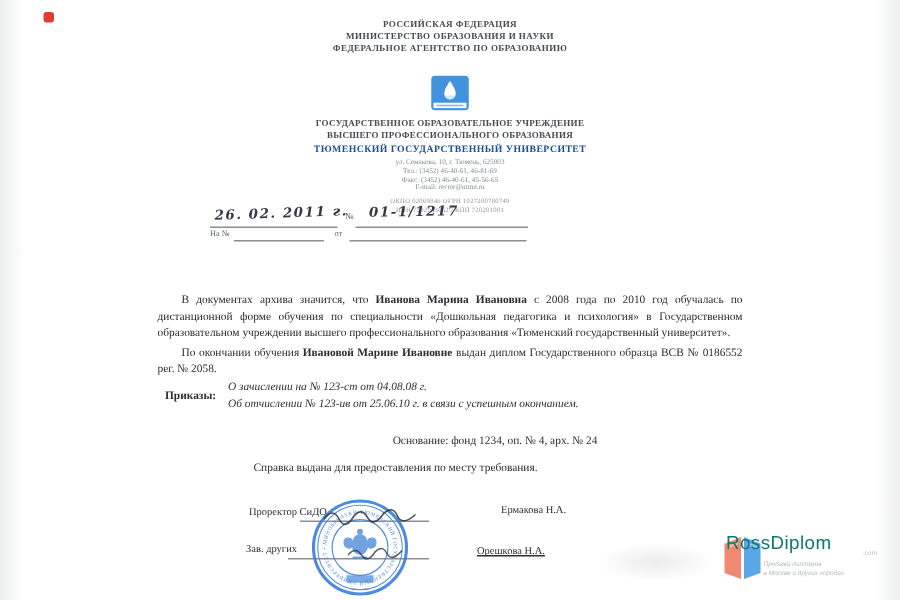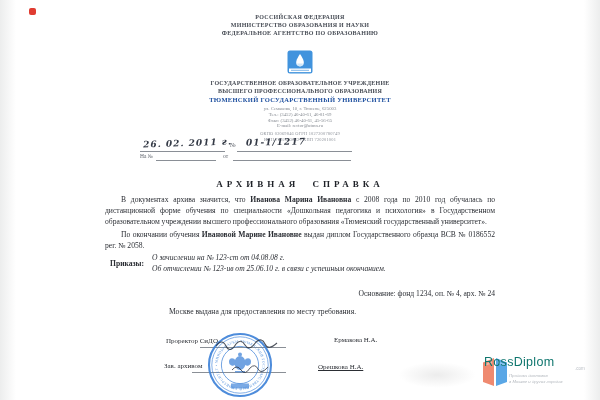--- a/index.html
+++ b/index.html
@@ -34,21 +34,21 @@
   .bl-c{left:156px;top:160px;width:60px;}
   .bl-d{left:233px;top:160px;width:118px;}
   
   .title{top:179px;font-size:9px;font-weight:bold;color:#1f2228;letter-spacing:4px;word-spacing:7px;}
   .body{left:105px;top:194px;width:390px;font-size:7.6px;line-height:11.2px;text-align:justify;color:#2b2e34;}
   .body p{margin:0;text-indent:16px;}
   .body .p2{margin-top:1px;}
   .orders{position:relative;margin-top:.5px;margin-left:5px;}
   .orders .lbl{position:absolute;left:0;top:6px;font-weight:bold;}
   .orders .items{margin-left:42px;text-align:left;font-style:italic;}
-  .basis{margin-top:14px;margin-left:60px;text-align:right;}
+  .basis{margin-top:14px;margin-left:60px;text-align:center;}
   .issued{margin-top:7px;margin-left:64px;text-align:left;}
   b{font-weight:bold;}
   
   .sig{font-size:7px;color:#2b2e34;white-space:nowrap;margin-left:28px;}
   .sg1t{left:138px;top:337px;}  .sg1n{left:290px;top:336px;padding-left:16px;}
   .sg2t{left:136px;top:362px;}  .sg2n{left:290px;top:363px;text-decoration:underline;}
   .sl1{left:200px;top:347px;width:86px;}
   .sl2{left:192px;top:372px;width:94px;}
   .stamp-wrap{left:206px;top:331px;opacity:.92;filter:blur(.2px);}
   .scribble{left:212px;top:334px;}
@@ -108,40 +108,39 @@
   <div class="abs hand hand-date">26. 02. 2011 г.</div>
   <div class="abs num-sign">№</div>
   <div class="abs hand hand-num">01-1/1217</div>
   <div class="abs blank bl-a"></div>
   <div class="abs blank bl-b"></div>
   <div class="abs ref2">На №</div>
   <div class="abs ref2-ot">от</div>
   <div class="abs blank bl-c"></div>
   <div class="abs blank bl-d"></div>
 
-  <div class="abs ctr title">АРХИВНАЯ СПРАВКА</div>
 
   <div class="abs body">
     <p><span>В документах архива значится, что </span><b>Иванова Марина Ивановна</b><span> с 2008 года по 2010 год обучалась по дистанционной форме обучения по специальности «Дошкольная педагогика и психология» в Государственном образовательном учреждении высшего профессионального образования «Тюменский государственный университет».</span></p>
     <p class="p2"><span>По окончании обучения </span><b>Ивановой Марине Ивановне</b><span> выдан диплом Государственного образца ВСВ № 0186552 рег. № 2058.</span></p>
     <div class="orders">
       <span class="lbl">Приказы:</span>
       <div class="items">
         <div>О зачислении на № 123-ст от 04.08.08 г.</div>
         <div>Об отчислении № 123-ив от 25.06.10 г. в связи с успешным окончанием.</div>
       </div>
     </div>
     <div class="basis">Основание: фонд 1234, оп. № 4, арх. № 24</div>
-    <div class="issued">Москве выдана для предоставления по месту требования.</div>
+    <div class="issued">Справка выдана для предоставления по месту требования.</div>
   </div>
 
   <div class="abs sig sg1t">Проректор СиДО</div>
   <div class="abs blank sl1"></div>
   <div class="abs sig sg1n">Ермакова Н.А.</div>
-  <div class="abs sig sg2t">Зав. архивом</div>
+  <div class="abs sig sg2t">Зав. других</div>
   <div class="abs blank sl2"></div>
   <div class="abs sig sg2n">Орешкова Н.А.</div>
 
   <div class="abs stamp-wrap">
     <svg width="68" height="68" viewBox="0 0 68 68">
       <defs>
           <path id="ringPath" d="M34,11.5 a22.5,22.5 0 1,1 -0.02,0 z"></path>
         </defs>
       <g fill="none" stroke="#3f83d8">
         <circle cx="34" cy="34" r="31" stroke-width="2.1"></circle>

